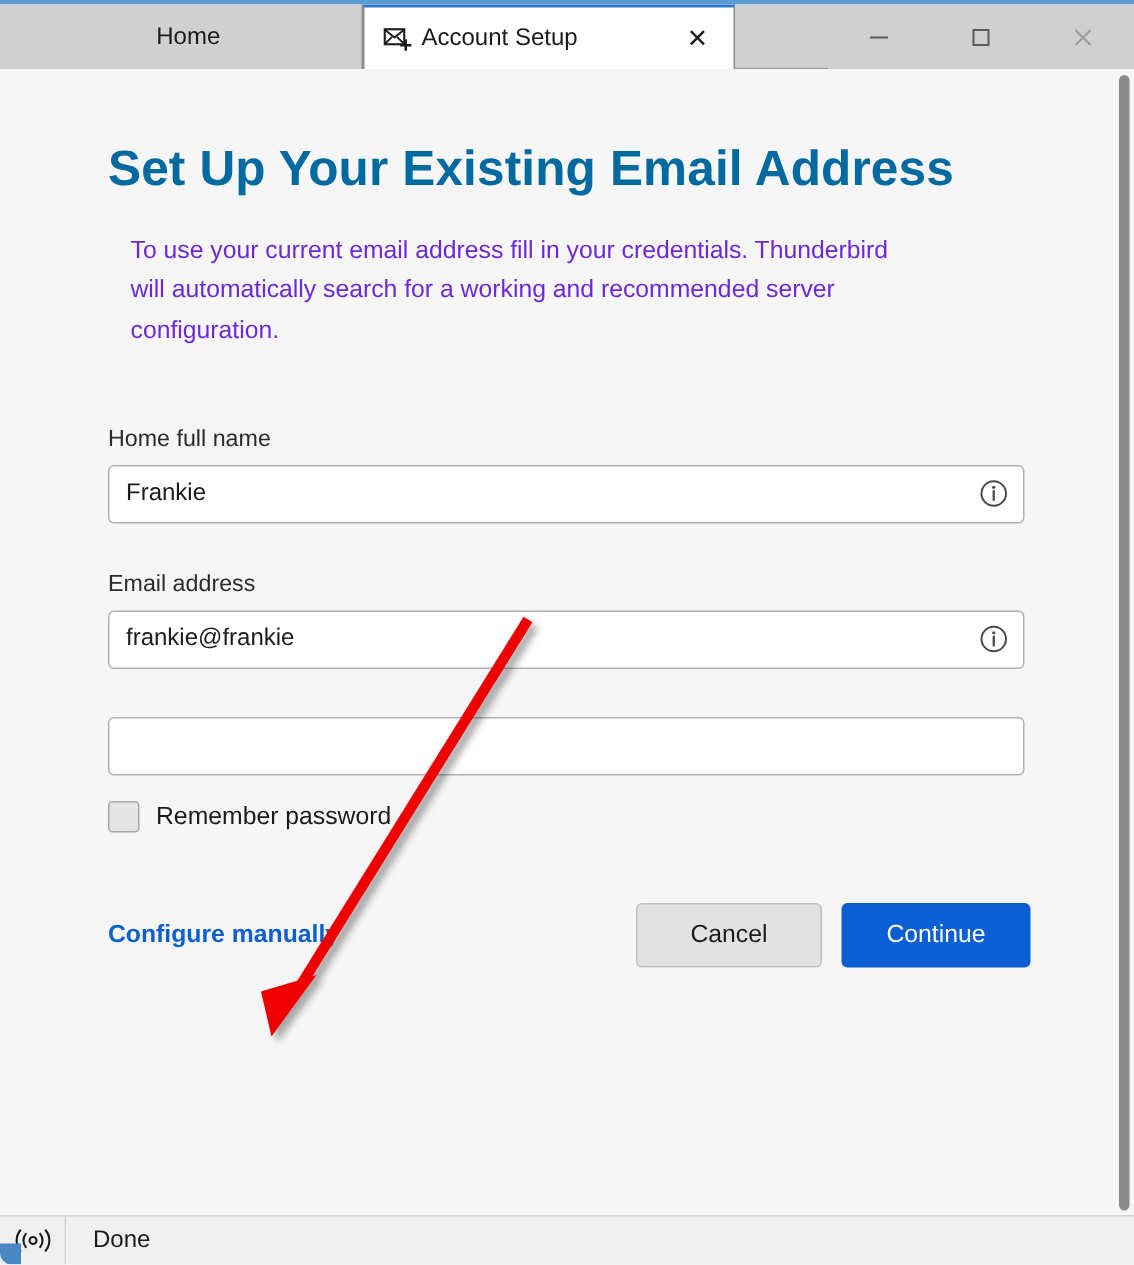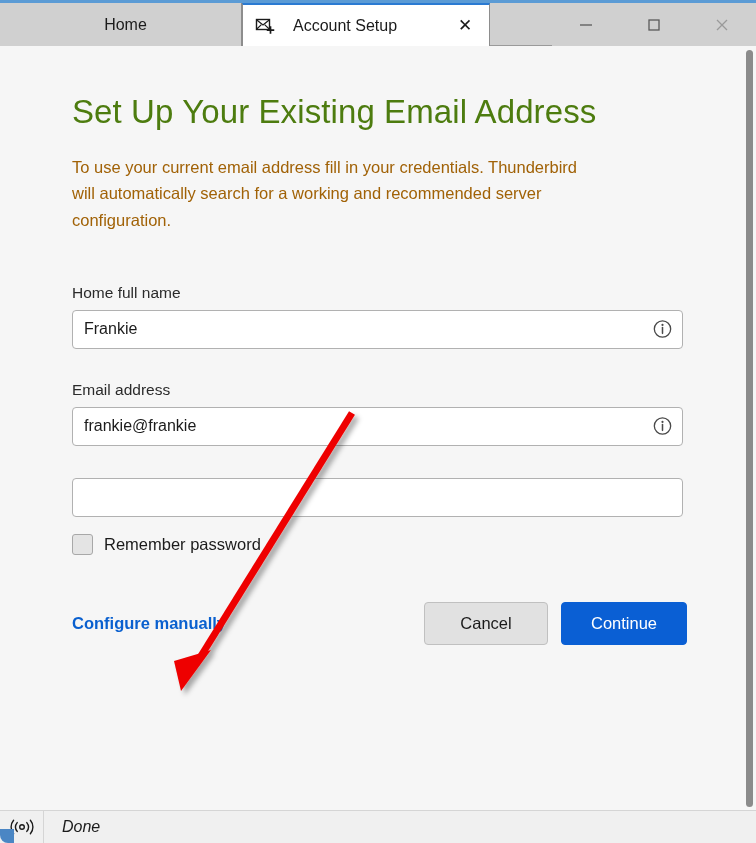--- a/index.html
+++ b/index.html
@@ -55,21 +55,21 @@
     border-right: 1px solid #8d8d8d;
     background: #d0d0d0;
     padding-left: 10px;
   }
   .tab-active {
     width: 248px;
     background: #ffffff;
     border-left: 1px solid #8d8d8d;
     border-right: 1px solid #8d8d8d;
     border-top: 2px solid #2a7ad2;
-    gap: 18px;
+    gap: 6px;
     padding: 0 12px;
   }
   .tab-spacer { flex: 1 1 auto; background: #d0d0d0; }
 
   .tab-icon {
     width: 20px; height: 20px;
     flex: 0 0 auto;
     display: block;
   }
   .tab-label { white-space: nowrap; font-size: 16px; }
@@ -104,31 +104,31 @@
   }
 
   .inner {
     padding: 45px 72px 0 72px;
     max-width: 756px;
   }
 
   h1.title {
     margin: 0;
     font-size: 33px;
-    font-weight: 400;
-    color: #4d7c0f;
+    font-weight: 700;
+    color: #0369a1;
     letter-spacing: 0.1px;
     line-height: 1.2;
   }
 
   p.subtitle {
-    margin: 22px 0 0 0;
+    margin: 22px 0 0 15px;
     font-size: 16.5px;
     line-height: 1.62;
-    color: #a16207;
+    color: #6d28d9;
     max-width: 520px;
   }
 
   .form { margin-top: 50px; }
 
   .field { margin-bottom: 6px; }
   .field-label {
     display: block;
     font-size: 15.5px;
     color: #2b2b2b;
@@ -249,21 +249,20 @@
   }
 
   
   .statusbar {
     position: absolute;
     left: 0; bottom: 0; width: 756px; height: 33px;
     background: #f0f0f0;
     border-top: 1px solid #d5d5d5;
     display: flex;
     align-items: center;
-    font-style: italic;
   }
   .status-icon-cell {
     width: 44px; height: 33px;
     display: flex; align-items: center; justify-content: center;
     border-right: 1px solid #d5d5d5;
   }
   .status-text {
     padding-left: 18px;
     font-size: 16px;
     color: #1b1b1b;

